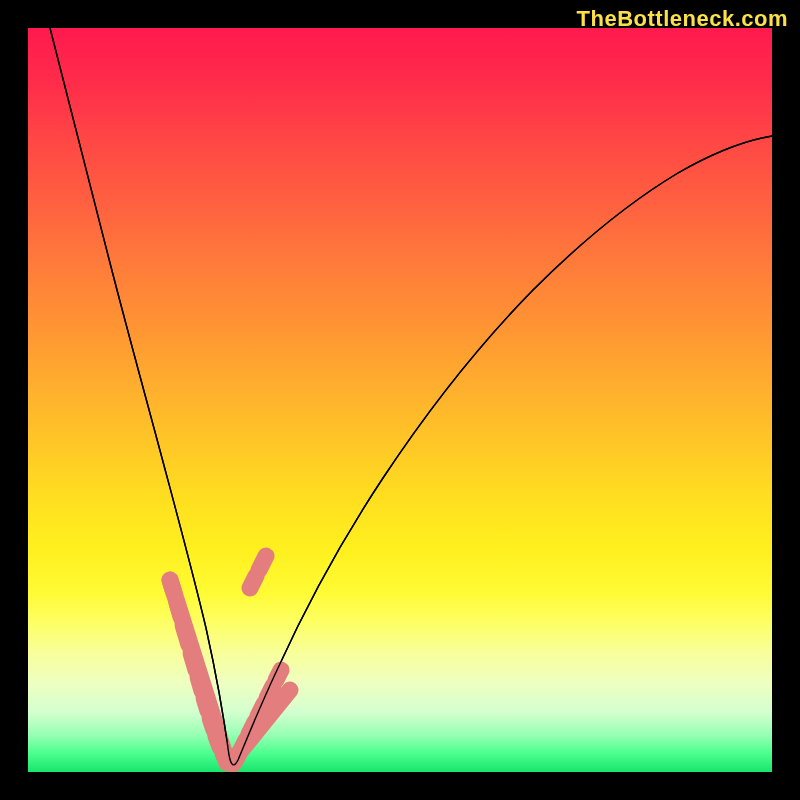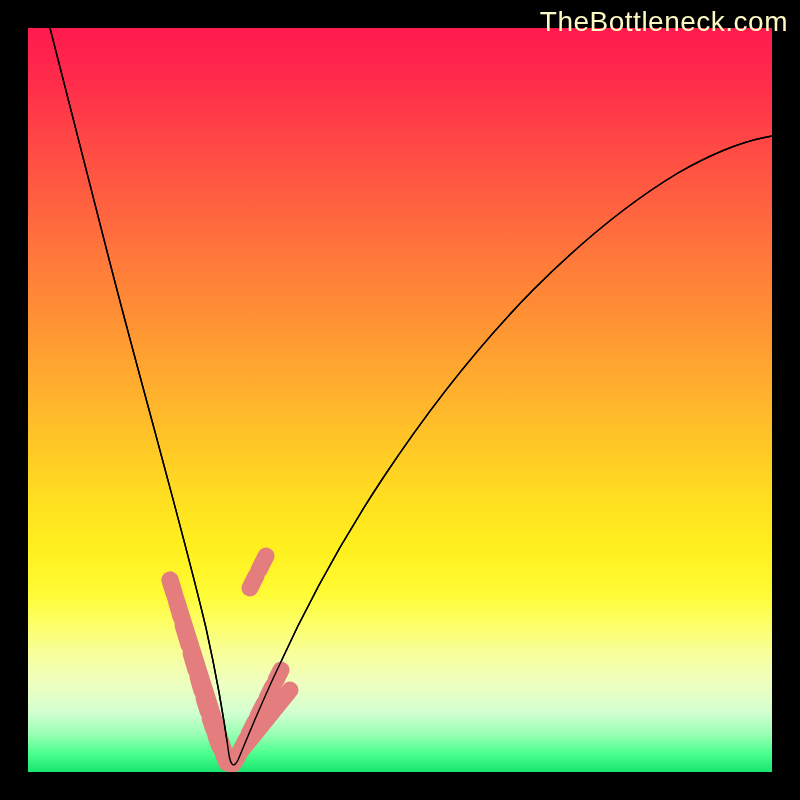--- a/index.html
+++ b/index.html
@@ -12,23 +12,23 @@
     height: 800px;
     background: #000;
     position: relative;
     overflow: hidden;
     font-family: Arial, Helvetica, sans-serif;
   }
   .watermark {
     position: absolute;
     top: 6px;
     right: 12px;
-    color: #fef9c3;
-    font-size: 28px;
-    font-weight: 400;
+    color: #fde047;
+    font-size: 22px;
+    font-weight: 700;
     z-index: 50;
     letter-spacing: 0.5px;
   }
   .plot-area {
     position: absolute;
     left: 28px;
     top: 28px;
     width: 744px;
     height: 744px;
     overflow: hidden;

